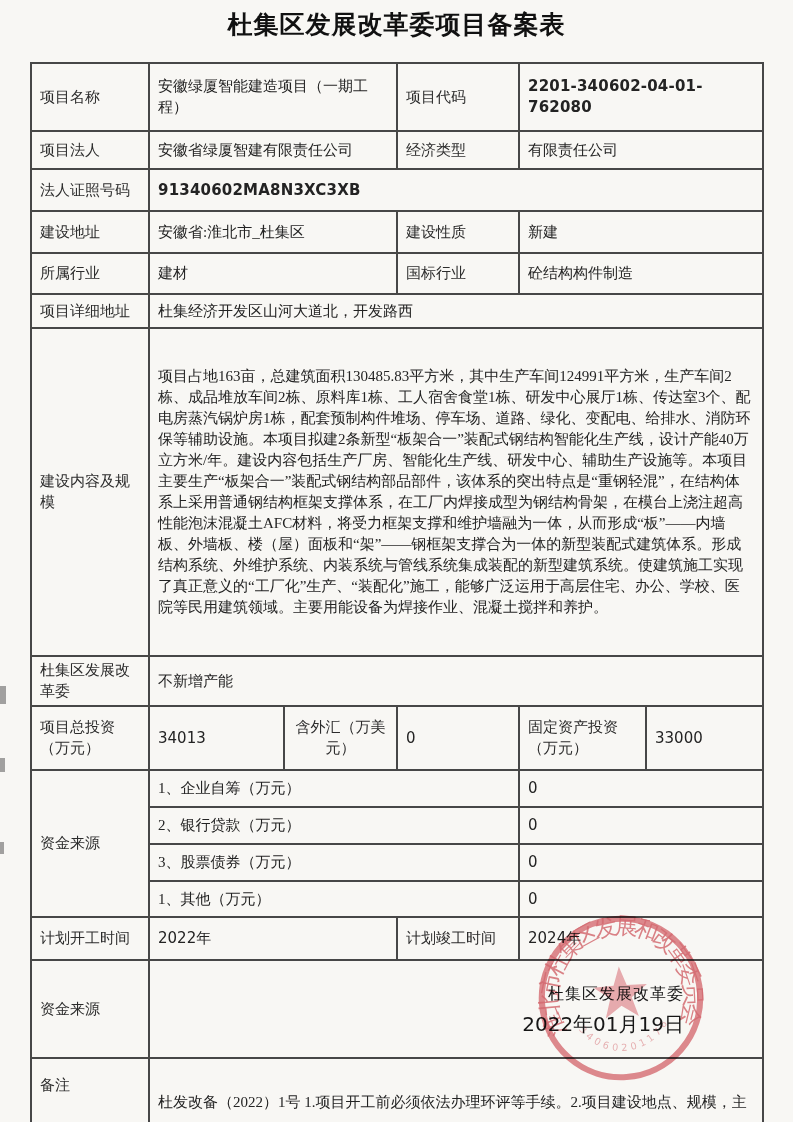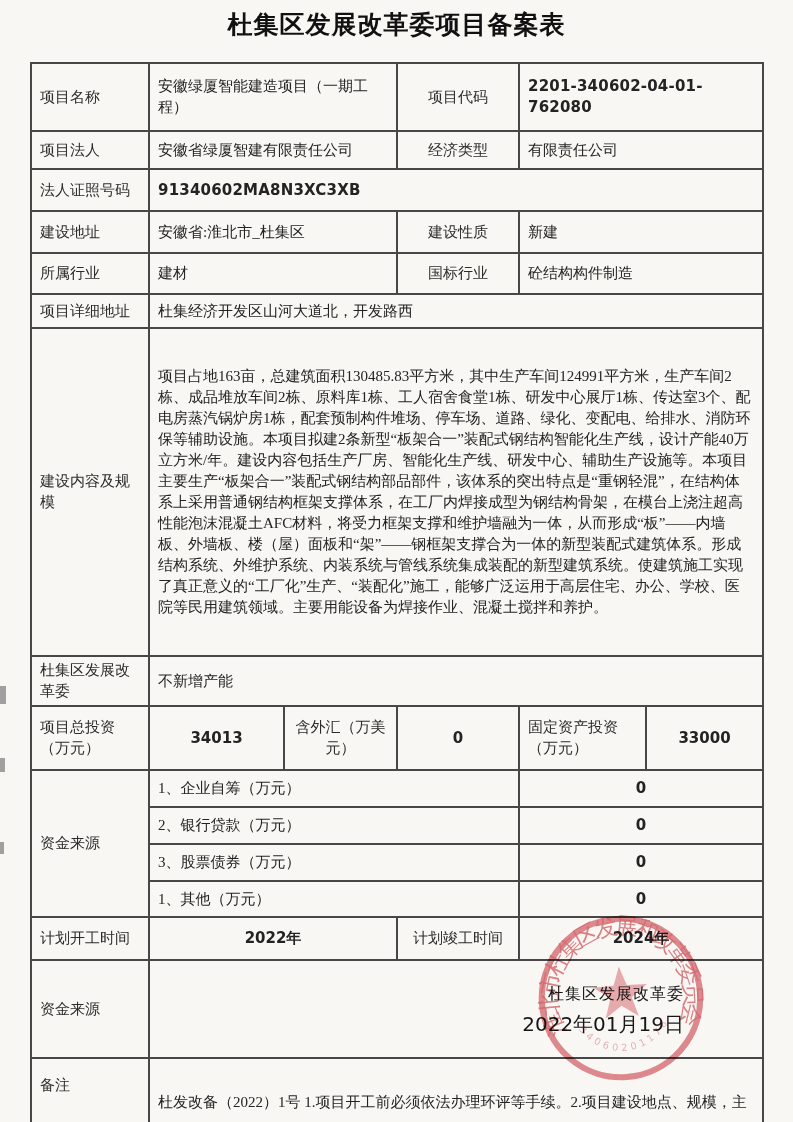--- a/index.html
+++ b/index.html
@@ -21,24 +21,24 @@
     background:transparent;
   }
   table.form td{
     border:2px solid #474747;
     font-size:15px;line-height:1.4;
     vertical-align:middle;
     padding:3px 8px;
     overflow:hidden;
   }
   td.lab{padding-left:9px;padding-right:1px;color:#2c2c2c;}
-  td.lab2{text-align:center;padding-right:8px;color:#2c2c2c;}
+  td.lab2{text-align:left;padding-right:8px;color:#2c2c2c;}
   td.labc{text-align:center;padding:3px 4px;color:#2c2c2c;}
   td.val{padding-left:10px;}
-  .num{font-family:"DejaVu Sans","Liberation Sans",sans-serif;font-weight:700;font-size:16px;text-align:center;}
+  .num{font-family:"DejaVu Sans","Liberation Sans",sans-serif;font-weight:400;font-size:16px;}
   .code{font-family:"DejaVu Sans","Liberation Sans",sans-serif;font-weight:600;font-size:17px;letter-spacing:.2px;}
   .para{line-height:27px;padding:10px 10px 8px 10px;vertical-align:top;}
   .para p{margin:0;}
   .remark-cell{vertical-align:top;}
   .remark-cell p{margin:8px 0 0 0;line-height:30px;}
   .stamp-text{
     text-align:right;padding-right:70px;
     font-size:16px;line-height:30px;color:#161616;
   }
   .stamp-text .dept{letter-spacing:1px;}

